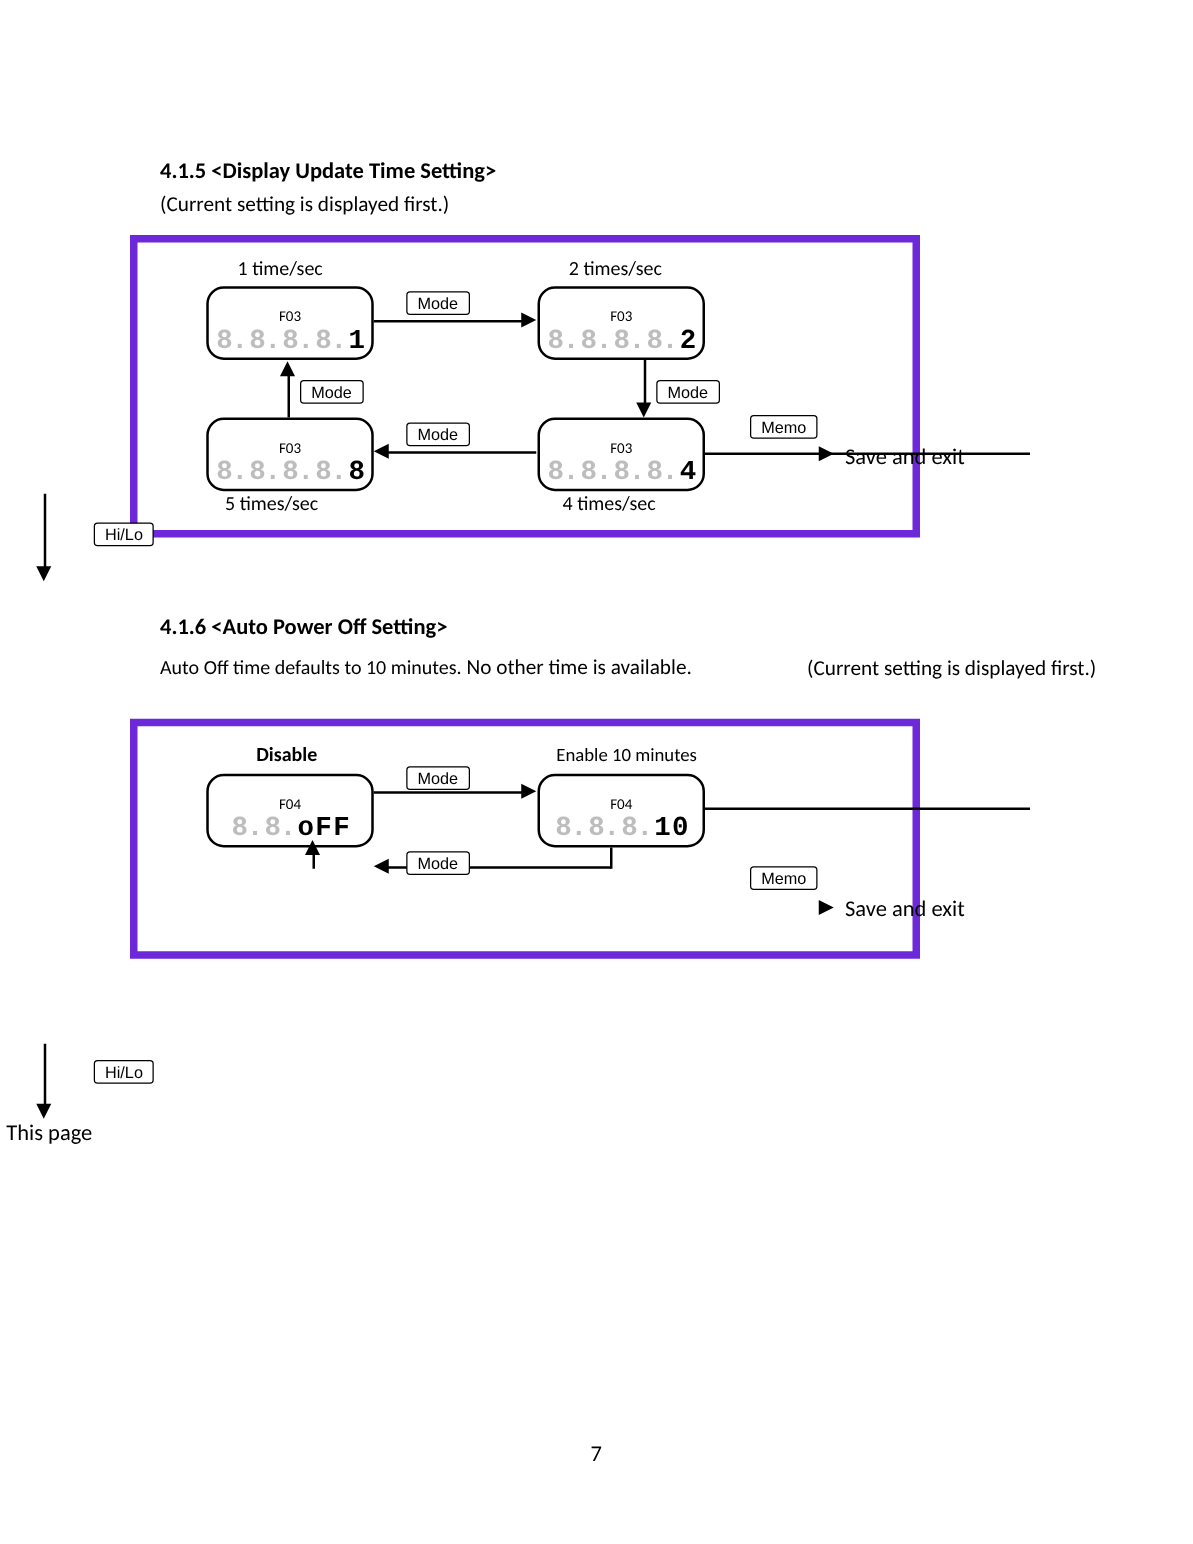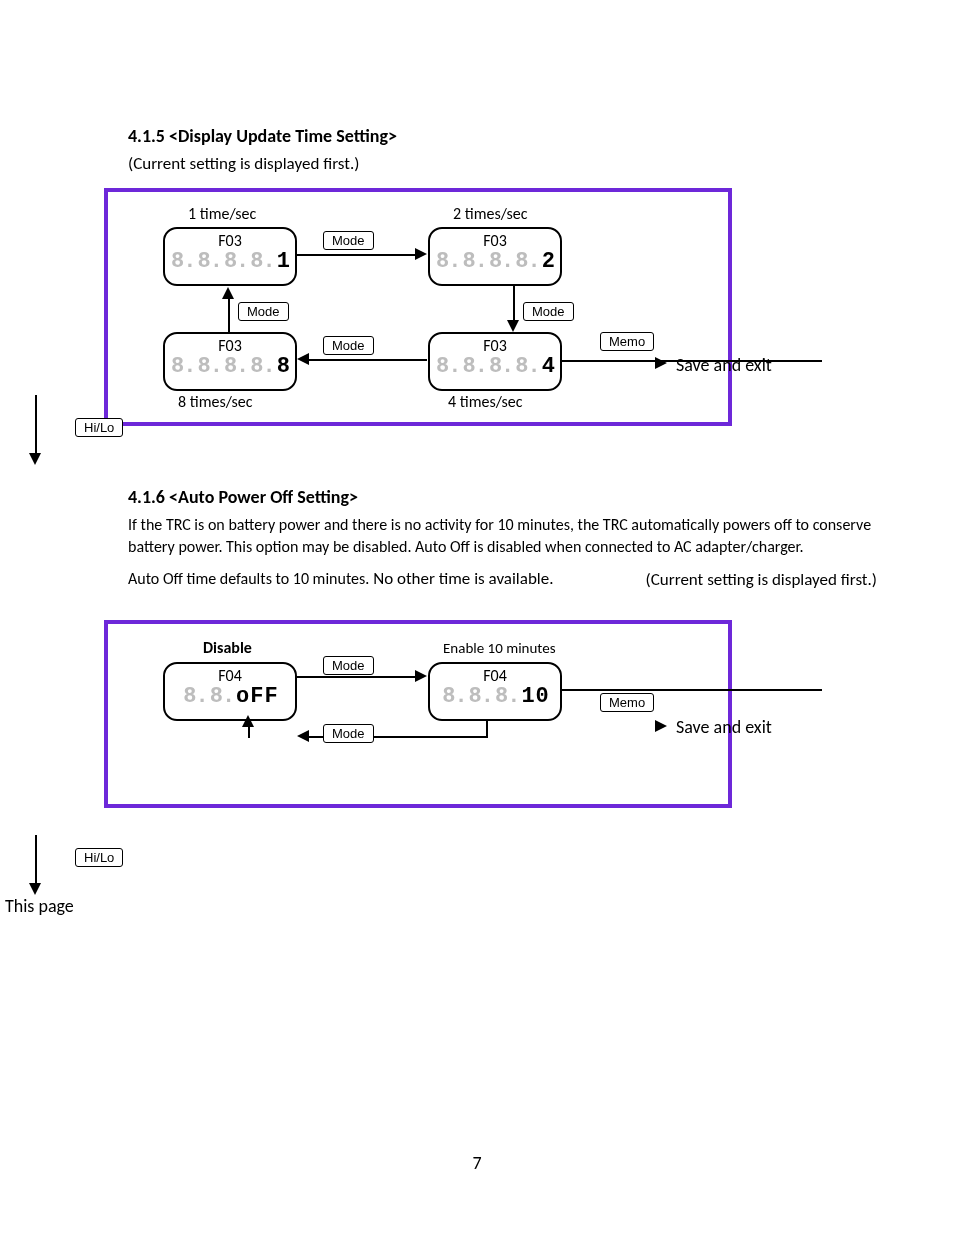--- a/index.html
+++ b/index.html
@@ -25,40 +25,40 @@
   .desc-line {
     display: flex;
     justify-content: space-between;
     margin-bottom: 14px;
     font-size: 17px;
   }
   .current-note {
     font-size: 17px;
   }
   .diagram-box {
-    border: 4px solid #6d28d9;
+    border: 6px solid #6d28d9;
     position: relative;
     background: #fff;
   }
   .dbox1 { height: 230px; width: 620px; margin-left: -24px; }
   .dbox2 { height: 180px; width: 620px; margin-left: -24px; margin-top: 10px; }
 
   .lcd {
     position: absolute;
     width: 130px;
     height: 55px;
     border: 2px solid #000;
     border-radius: 14px;
     background: #fff;
     text-align: center;
   }
   .lcd .fcode {
-    font-size: 16px;
+    font-size: 12px;
     font-family: Calibri, Arial, sans-serif;
-    margin-top: 2px;
+    margin-top: 16px;
   }
   .lcd .digits {
     display: flex;
     justify-content: center;
     gap: 2px;
     margin-top: 1px;
   }
   .seg {
     font-family: "Courier New", monospace;
     font-size: 22px;
@@ -139,21 +139,21 @@
 
   <div class="section-title">4.1.5 &lt;Display Update Time Setting&gt;</div>
   <div class="desc-line">
     <span class="current-note">(Current setting is displayed first.)</span>
   </div>
 
   <div class="diagram-box dbox1">
 
     <div class="cap" style="left:80px; top:12px;">1 time/sec</div>
     <div class="cap" style="left:345px; top:12px;">2 times/sec</div>
-    <div class="cap" style="left:70px; top:200px;">8 times/sec</div>
+    <div class="cap" style="left:70px; top:200px;">5 times/sec</div>
     <div class="cap" style="left:340px; top:200px;">4 times/sec</div>
 
     <div class="lcd" style="left:55px; top:35px;">
       <div class="fcode">F03</div>
       <div class="digits">
         <span class="seg dim">8.</span>
           <span class="seg dim">8.</span>
           <span class="seg dim">8.</span>
           <span class="seg dim">8.</span>
         <span class="seg on">1</span>
@@ -217,21 +217,20 @@
   </div>
   <div class="arrow-head-right outside" style="left:655px; top:357px;"></div>
   <div class="outside" style="left:676px; top:354px; font-size:18px;">Save and exit</div>
 
   <div class="arrow-line outside" style="left:35px; top:395px; width:2px; height:60px;"></div>
   <div class="arrow-head-down outside" style="left:29px; top:453px;"></div>
   <div class="btn outside" style="left:75px; top:418px;">Hi/Lo</div>
 
   <div class="sec2">
     <div class="section-title">4.1.6 &lt;Auto Power Off Setting&gt;</div>
-    <div class="body-para">If the TRC is on battery power and there is no activity for 10 minutes, the TRC automatically powers off to conserve battery power. This option may be disabled. Auto Off is disabled when connected to AC adapter/charger.</div>
     <div style="display:flex; justify-content:space-between; align-items:flex-start;">
       <div class="body-para">
         <span>Auto Off time defaults to 10 minutes.</span><span style="font-size:17px;"> No other time is available.</span>
       </div>
       <span class="current-note" style="margin-top:6px;">(Current setting is displayed first.)</span>
     </div>
   </div>
 
   <div class="diagram-box dbox2" style="margin-top:25px;">
 

